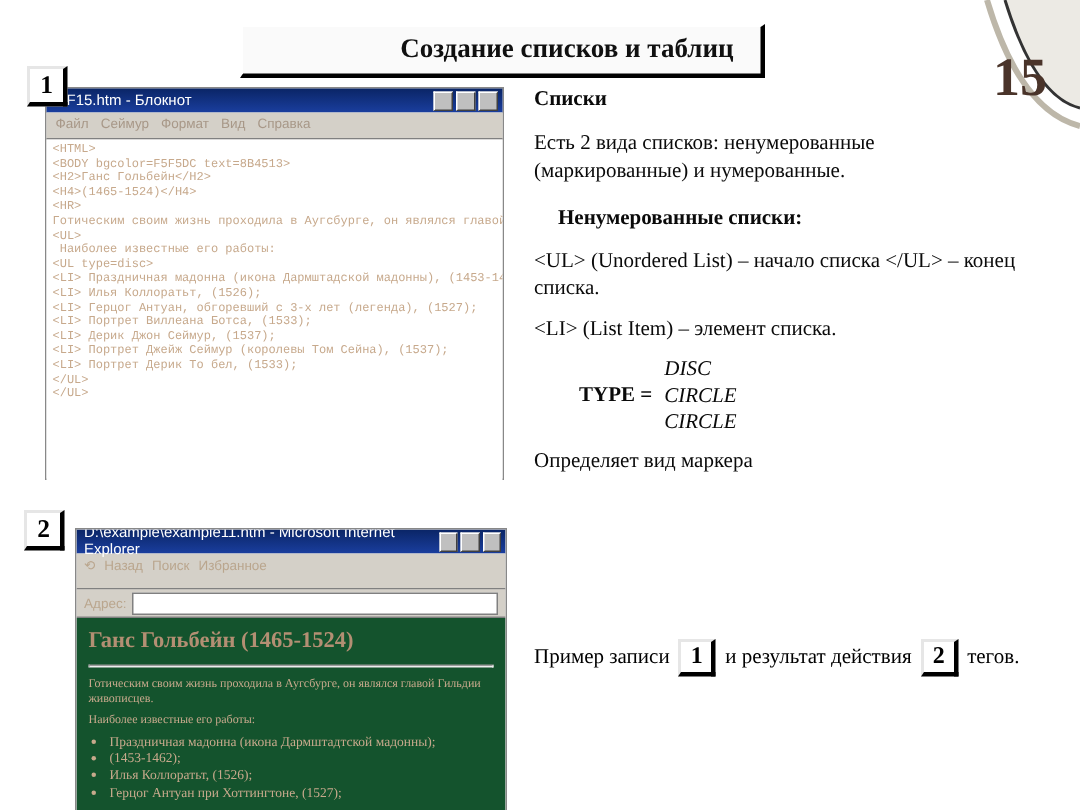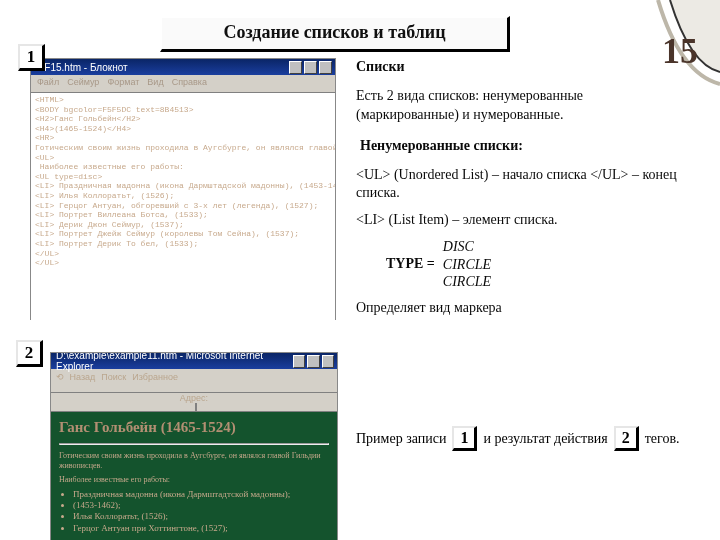--- a/index.html
+++ b/index.html
@@ -33,21 +33,21 @@
     width: 350px;
     box-sizing: border-box;
     padding: 4px 18px 6px 18px;
     background: #fafafa;
     border-top: 2px solid #fff;
     border-left: 2px solid #fff;
     border-right: 3px solid #000;
     border-bottom: 3px solid #000;
     font-size: 18px;
     font-weight: bold;
-    text-align: center;
+    text-align: right;
     color: #101010;
   }
   .badge {
     position: absolute;
     width: 22px; height: 22px;
     background: #fff;
     border-top: 2px solid #e6e6e6;
     border-left: 2px solid #e6e6e6;
     border-right: 3px solid #000;
     border-bottom: 3px solid #000;
@@ -110,21 +110,20 @@
     padding:3px 5px 0 5px;
     display:flex; gap:6px;
   }
   .addr {
     height: 18px;
     background:#d4d0c8;
     border-bottom:1px solid #808080;
     font:9px sans-serif; color:#baa68e;
     display:flex; align-items:center;
     padding:0 5px;
-    flex-direction:column;
   }
   .addr .box { flex:1; background:#fff; height:13px; margin-left:4px; border:1px solid #808080; }
   .page-area {
     background:#14532d;
     padding:6px 8px 2px 8px;
     font: 12px/1.25 "Times New Roman", serif;
     color:#c7a98c;
     height: calc(100% - 71px);
     filter: blur(0.35px);
     overflow: hidden;
@@ -143,21 +142,21 @@
     position: absolute;
     left: 356px;
     top: 58px;
     width: 330px;
     font-size: 14px;
     line-height: 1.35;
     color: #0a0a0a;
   }
   .content .h { font-weight: bold; margin-bottom: 10px; }
   .content .plain { margin-bottom: 12px; }
-  .content .sub { font-weight: bold; margin: 6px 0 10px 4px; }
+  .content .sub { font-weight: bold; margin: 6px 0 10px 16px; }
   .content .p { margin-bottom: 8px; }
   .typeblock {
     display: flex;
     align-items: center;
     gap: 8px;
     margin: 4px 0 8px 30px;
     font-style: italic;
   }
   .typeblock .opts { font-style: italic; }
   .typeblock .opts div { line-height: 1.25; }

